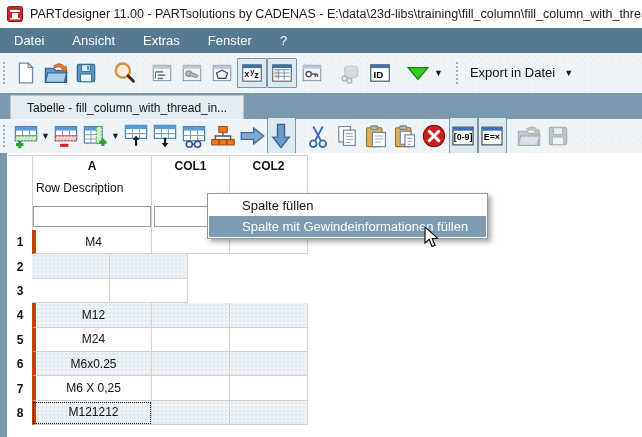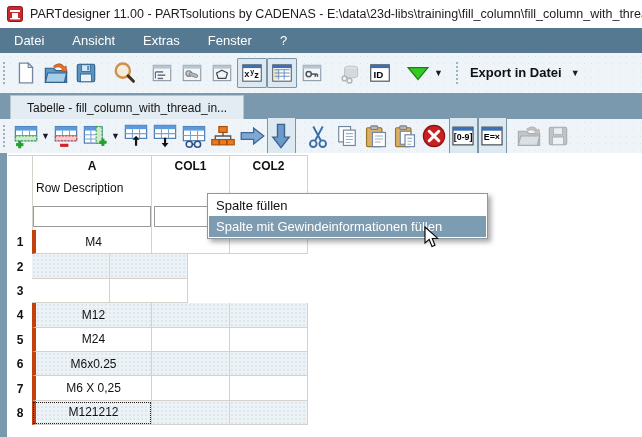--- a/index.html
+++ b/index.html
@@ -26,21 +26,21 @@
   .handle{width:5px;height:24px;margin:0 4px 0 2px;
     background-image:radial-gradient(#9db3c2 1px, transparent 1.1px);background-size:4px 4px;flex:0 0 auto;}
   .btn{width:30px;height:30px;display:flex;align-items:center;justify-content:center;
     border:1px solid transparent;box-sizing:border-box;flex:0 0 auto;border-radius:1px;}
   .tb2 .btn{width:29px;height:38px;}
   .btn.pressed{border:1px solid #7d94a6;background:#dde9f1;}
   .btn.disabled{opacity:.45;filter:grayscale(85%);}
   .caret{font-size:9px;color:#1a1a2e;margin:0 2px 0 1px;flex:0 0 auto;}
   .gap{width:8px;flex:0 0 auto;}
   .export-group{display:flex;align-items:center;font-size:13px;color:#101018;padding:0 6px;}
-  .export-group .lbl{margin-right:8px;font-weight:bold;}
+  .export-group .lbl{margin-right:8px;}
   
   .tabbar{position:absolute;left:0;top:92px;width:642px;height:27px;background:#7a98ae;border-top:1px solid #f4f8fa;box-sizing:border-box;}
   .tab{position:absolute;left:10px;top:2px;height:25px;background:#e2ecf2;
     display:flex;align-items:center;padding:0 16px;font-size:12px;color:#141414;
     border:1px solid #b7c5cf;border-bottom:none;box-sizing:border-box;}
   
   .content{position:absolute;left:0;top:153px;width:642px;height:284px;background:#fff;}
   .left-strip{position:absolute;left:0;top:0;width:7px;height:284px;background:#7a98ae;}
   
   .dtable{position:absolute;left:8px;top:2px;width:300px;font-size:12px;color:#111;}
@@ -68,21 +68,21 @@
     box-sizing:border-box;display:flex;align-items:center;justify-content:center;overflow:hidden;}
   .drow .cA{border-left:4px solid #c2410c;}
   .drow:first-of-type .cA,.drow:first-of-type .cB,.drow:first-of-type .cC{border-top:1px solid #d6d2cb;}
   .alt .cA,.alt .cB,.alt .cC{background-color:#ecf2f5;
     background-image:radial-gradient(#dbe7ec 0.8px, transparent 0.9px);background-size:4px 4px;}
   .active-cell{outline:1px dotted #222;outline-offset:-2px;}
   
   .ctxmenu{position:absolute;left:207px;top:193px;width:277px;background:#ffffff;
     border:1px solid #90989f;box-shadow:3px 3px 5px rgba(60,60,60,.45);z-index:50;
     font-size:13px;padding:1px;}
-  .ctxmenu .item{height:21px;line-height:21px;padding-left:7px;color:#111;white-space:nowrap;}
+  .ctxmenu .item{height:21px;line-height:21px;padding-left:33px;color:#111;white-space:nowrap;}
   .ctxmenu .item.hl{background:#7d9bb1;color:#fff;}
   
   .cursor{position:absolute;left:424px;top:226px;z-index:60;pointer-events:none;}
   svg text{font-family:"Liberation Sans",sans-serif;}
 </style>
 </head>
 <body>
 
 <div class="titlebar">
   <svg class="app-icon" viewBox="0 0 16 16">

